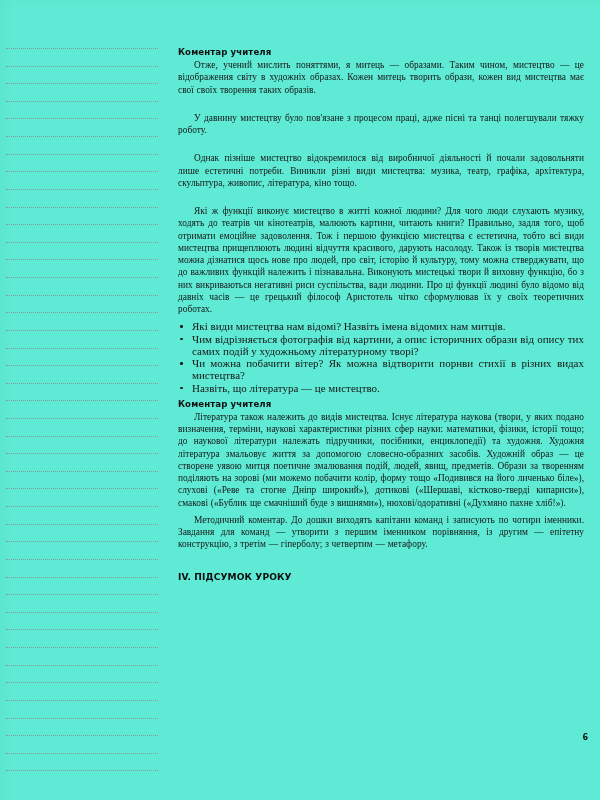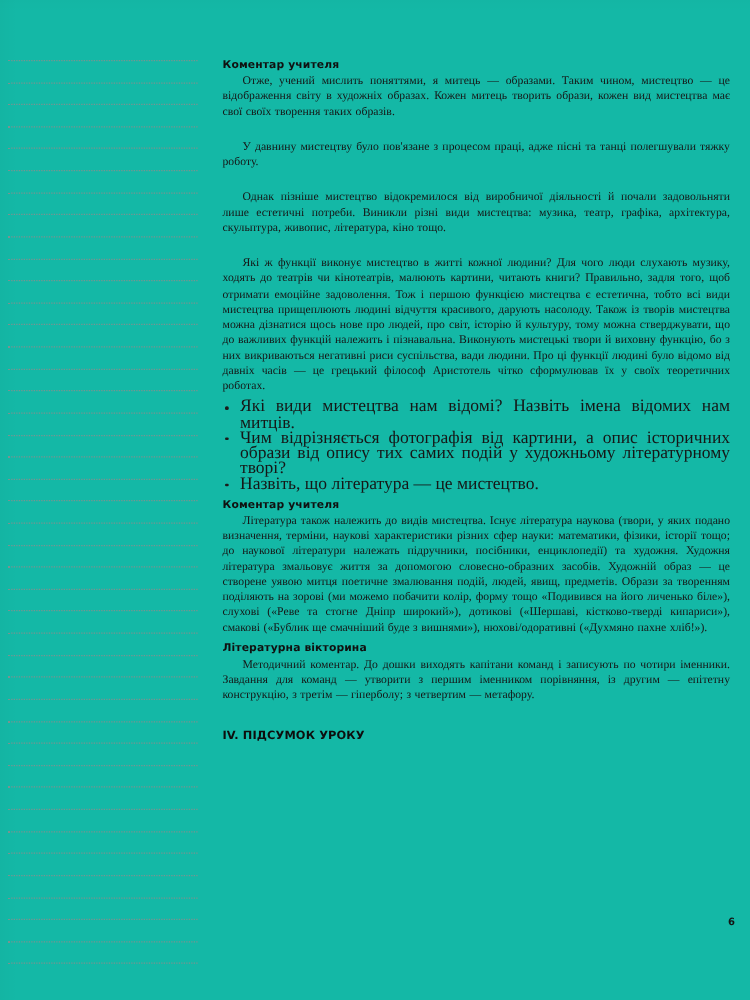--- a/index.html
+++ b/index.html
@@ -13,21 +13,21 @@
     overflow: hidden;
     font-family: "Liberation Serif", "DejaVu Serif", serif;
     color: #1a1a1a;
     position: relative;
   }
 
   
   .page {
     position: absolute;
     inset: 0;
-    background: #14b8a6;
+    background: #5eead4;
   }
 
   
   .paper-tone {
     position: absolute;
     inset: 0;
     background:
       linear-gradient(90deg, rgba(0,0,0,0.020) 0px, rgba(0,0,0,0.0) 14px),
       linear-gradient(180deg, rgba(0,0,0,0.012) 0px, rgba(0,0,0,0.0) 10px);
     pointer-events: none;
@@ -95,21 +95,21 @@
   
   ul.qlist {
     list-style: none;
     margin: 0;
     padding: 0;
   }
   ul.qlist li {
     position: relative;
     margin: 0 0 0 0;
     padding-left: 14px;
-    font-size: 14px;
+    font-size: 11px;
     line-height: 12.25px;
     text-align: justify;
     color: #161616;
   }
   ul.qlist li .dot {
     position: absolute;
     left: 2px;
     top: 5px;
     width: 2.6px;
     height: 2.6px;
@@ -198,32 +198,35 @@
       <li>
         <span class="dot"></span>
         <span class="qtext">Які види мистецтва нам відомі? Назвіть імена відомих нам митців.</span>
       </li>
       <li>
         <span class="dot"></span>
         <span class="qtext">Чим відрізняється фотографія від картини, а опис історичних образи від опису тих самих подій у художньому літературному творі?</span>
       </li>
       <li>
         <span class="dot"></span>
+        <span class="qtext">Чи можна побачити вітер? Як можна відтворити порнви стихії в різних видах мистецтва?</span>
+      </li>
+      <li>
+        <span class="dot"></span>
         <span class="qtext">Назвіть, що література — це мистецтво.</span>
       </li>
     </ul>
 
     <div class="gap-s"></div>
 
     <div class="h-sub">Коментар учителя</div>
     <p class="body">Література також належить до видів мистецтва. Існує література наукова (твори, у яких подано визначення, терміни, наукові характеристики різних сфер науки: математики, фізики, історії тощо; до наукової літератури належать підручники, посібники, енциклопедії) та художня. Художня література змальовує життя за допомогою словесно-образних засобів. Художній образ — це створене уявою митця поетичне змалювання подій, людей, явищ, предметів. Образи за творенням поділяють на зорові (ми можемо побачити колір, форму тощо «Подивився на його личенько біле»), слухові («Реве та стогне Дніпр широкий»), дотикові («Шершаві, кістково-тверді кипариси»), смакові («Бублик ще смачніший буде з вишнями»), нюхові/одоративні («Духмяно пахне хліб!»).</p>
 
     <div class="gap-s"></div>
 
-    <div class="h-sub">Літературна вікторина</div>
     <p class="body">Методичний коментар. До дошки виходять капітани команд і записують по чотири іменники. Завдання для команд — утворити з першим іменником порівняння, із другим — епітетну конструкцію, з третім — гіперболу; з четвертим — метафору.</p>
 
     <div class="gap-xl"></div>
 
     <div class="h-roman">IV. ПІДСУМОК УРОКУ</div>
 
     <div class="gap-l"></div>
 
     <div class="gap-s"></div>
 

